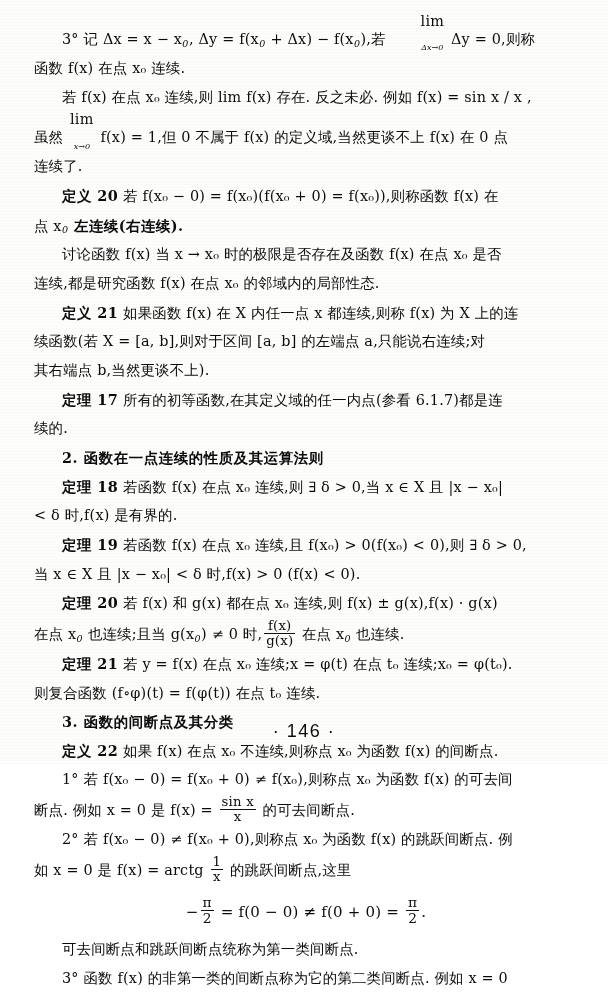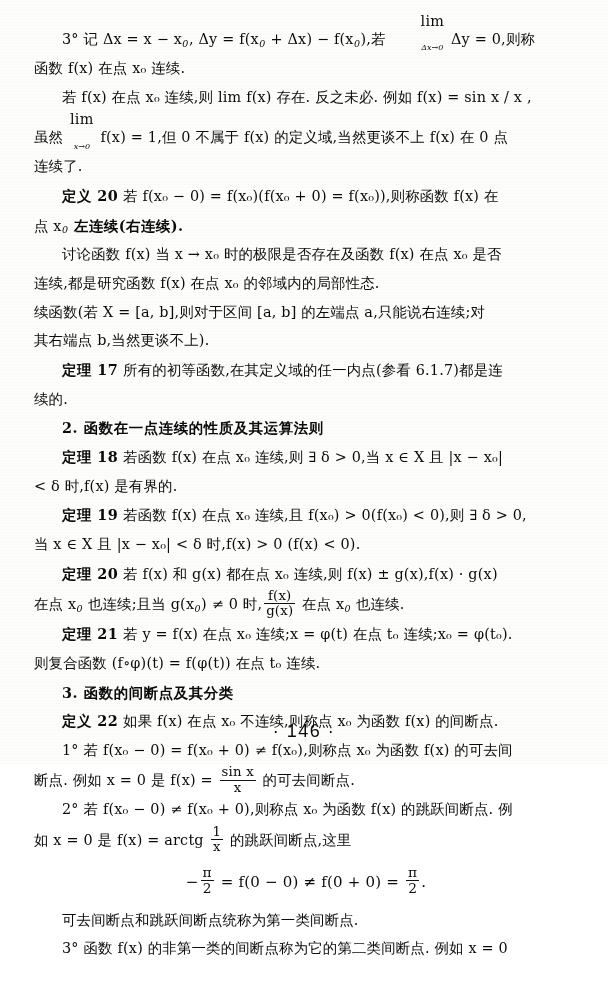--- a/index.html
+++ b/index.html
@@ -143,20 +143,24 @@
     </p>
 
     <p class="ind">
       <span>讨论函数 f(x) 当 x → x₀ 时的极限是否存在及函数 f(x) 在点 x₀ 是否</span>
     </p>
 
     <p>
       <span>连续,都是研究函数 f(x) 在点 x₀ 的邻域内的局部性态.</span>
     </p>
 
+    <p class="ind">
+      <span class="b">定义 21</span>
+      <span>如果函数 f(x) 在 X 内任一点 x 都连续,则称 f(x) 为 X 上的连</span>
+    </p>
 
     <p>
       <span>续函数(若 X = [a, b],则对于区间 [a, b] 的左端点 a,只能说右连续;对</span>
     </p>
 
     <p>
       <span>其右端点 b,当然更谈不上).</span>
     </p>
 
     <p class="ind">

